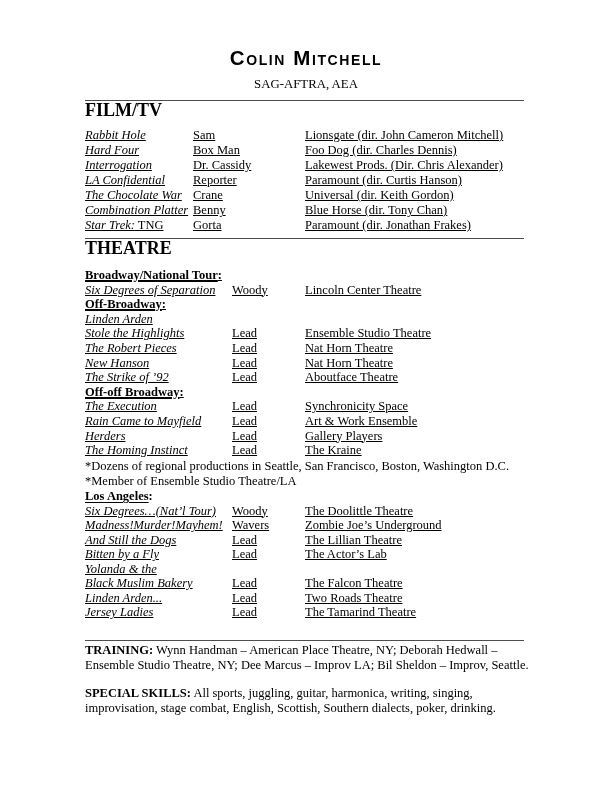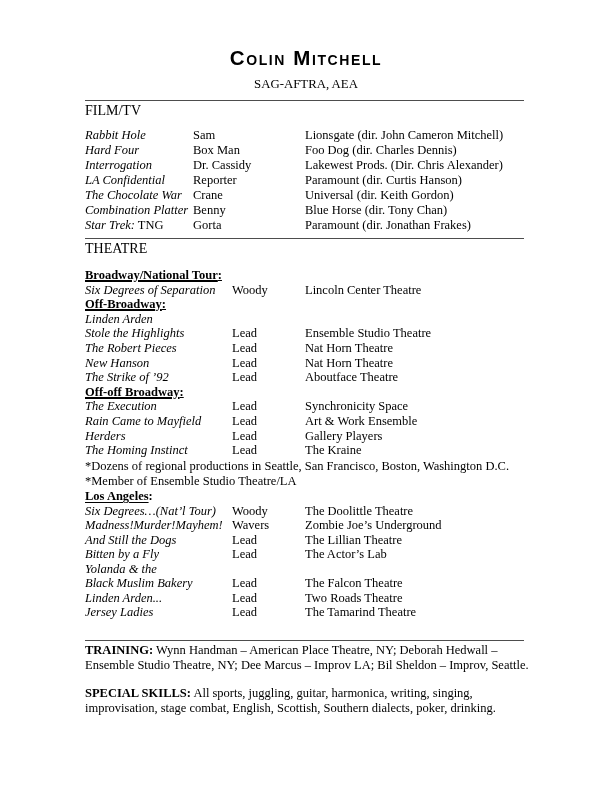--- a/index.html
+++ b/index.html
@@ -9,23 +9,23 @@
     overflow:hidden;
     padding-left:24px;
   }
   .hdr{position:absolute;top:46px;left:0;width:612px;text-align:center;}
   .name{
     margin:0;font-family:"Liberation Sans",sans-serif;font-weight:bold;
     font-variant:small-caps;font-size:20.5px;letter-spacing:1.6px;line-height:24px;
   }
   .unions{font-size:12.8px;line-height:15px;margin-top:7px;}
   .rule{position:absolute;left:85px;width:439px;margin:0;border:none;border-top:1px solid #4d4d4d;}
-  .sec{position:absolute;left:85px;margin:0;font-size:14px;font-weight:normal;line-height:15px;}
+  .sec{position:absolute;left:85px;margin:0;font-size:18px;font-weight:bold;line-height:15px;}
   .blk{position:absolute;left:85px;width:444px;}
-  .row{display:grid;}
+  .row{display:grid;text-decoration:underline;}
   .film .row{grid-template-columns:108px 112px 1fr;line-height:15px;}
   .th .row,.la .row{grid-template-columns:147px 73px 1fr;}
   .th .row{line-height:14.6px;}
   .la .row{line-height:14.5px;}
   .subhead{font-weight:bold;line-height:inherit;}
   .th .subhead{line-height:14.6px;text-decoration:underline;}
   .la .subhead{line-height:14.5px;}
   .u{text-decoration:underline;text-underline-offset:1.5px;}
   .notes{line-height:14.7px;}
   em{font-style:italic;}

